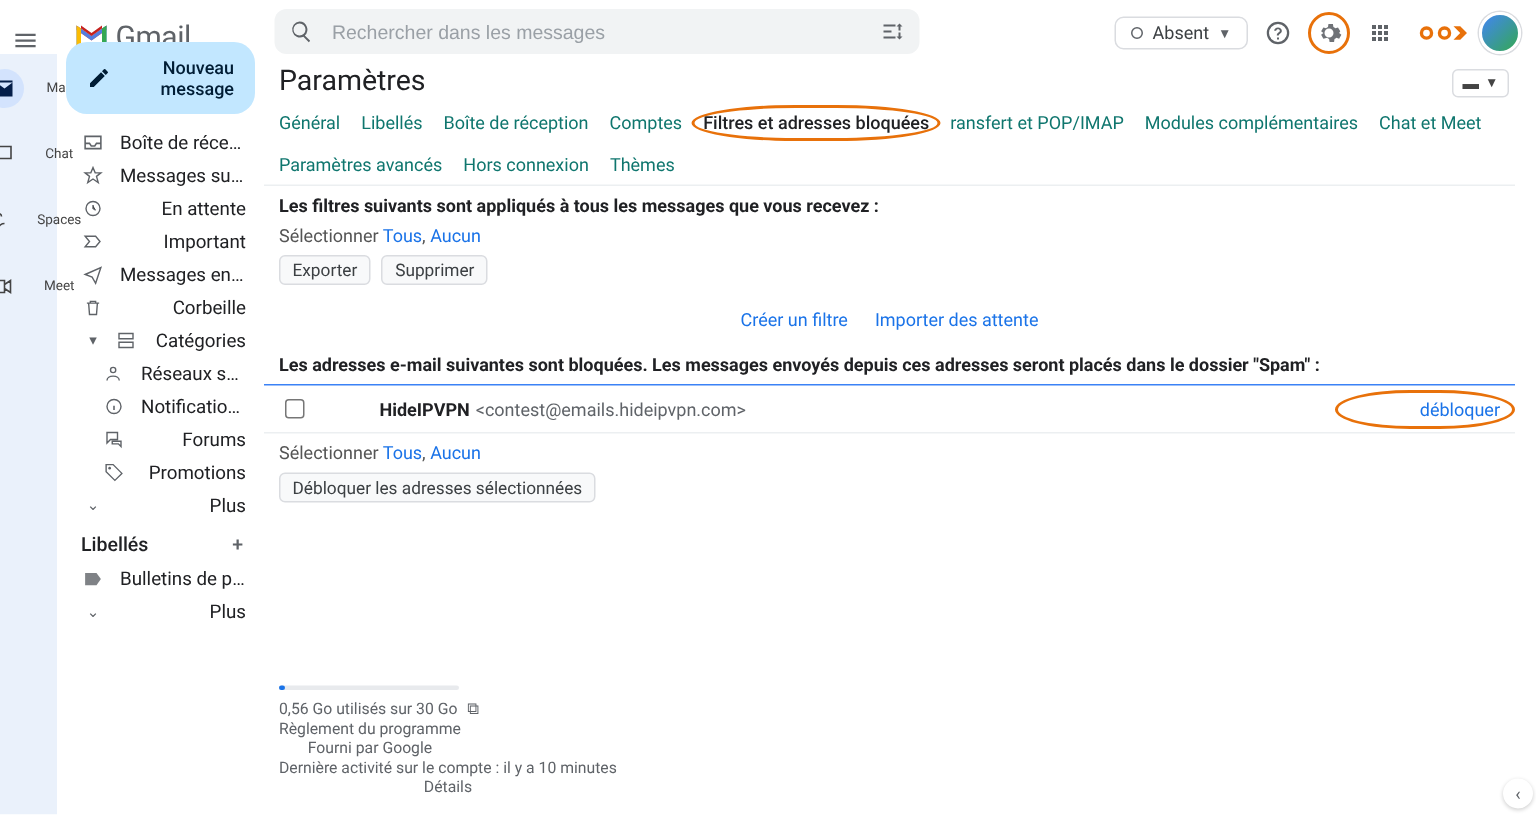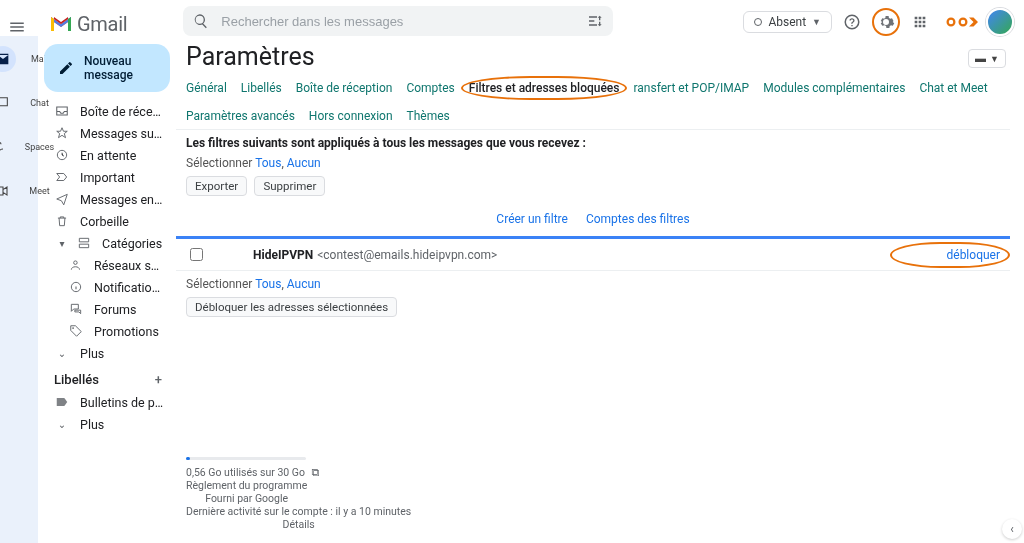--- a/index.html
+++ b/index.html
@@ -52,56 +52,56 @@
   
   .left-strip {
     position:absolute; top:36px; left:0; width:38px; bottom:0; background:#eaf1fb; display:flex; flex-direction:column; align-items:center; padding-top:10px; gap: 18px;
   }
   .strip-item { display:flex; flex-direction:row; align-items:center; gap:15px; color:#202124; cursor:pointer;}
   .strip-item .ic { width:26px; height:26px; display:flex; align-items:center; justify-content:center; color:#444;}
   .strip-item.active .ic { background:#d3e3fd; border-radius:14px; color:#041e49;}
   .strip-item .lbl { font-size:9px; color:#444;}
   
   .sidebar {
-    position:absolute; left:38px; top:36px; width:138px; bottom:0; padding: 4px 4px 0 4px; overflow:hidden;
+    position:absolute; left:38px; top:20px; width:138px; bottom:0; padding: 4px 4px 0 4px; overflow:hidden;text-align:right;
   }
   .compose {
     background:#c2e7ff; color:#001d35; border-radius:14px; padding: 10px 14px; display:flex; align-items:center; gap:10px; font-size:12px; font-weight:500; cursor:pointer; margin: 4px 2px 8px 2px;
   }
   .nav-item { display:flex; align-items:center; gap:10px; padding: 3px 8px 3px 12px; border-radius: 0 14px 14px 0; font-size:12.5px; color:#202124; cursor:pointer;}
   .nav-item .ico { width:16px; height:16px; color:#5f6368; display:flex; align-items:center; justify-content:center;}
   .nav-item .txt { flex:1; white-space:nowrap; overflow:hidden; text-overflow:ellipsis;}
   .nav-item.bold .txt { font-weight:700; }
   .nav-item .cnt { font-size:11px; color:#5f6368;}
   .nav-sub { padding-left: 26px; }
   .section-hdr { display:flex; align-items:center; justify-content:space-between; padding: 8px 10px 4px 12px; font-size:13px; font-weight:500; color:#202124;}
   .plus-ico { color:#5f6368; cursor:pointer;}
   
   .content {
     position:absolute; left:176px; right:14px; top:36px; bottom:8px; overflow:hidden;
   }
-  .page-title { font-size:25px; color:#202124; padding: 6px 0 10px 10px;}
+  .page-title { font-size:19px; color:#202124; padding: 6px 0 10px 10px;}
   .tabs { display:flex; gap:14px; padding: 0 10px 6px 10px; border-bottom:1px solid #eceff1; font-size:12px; color:#1a73e8; flex-wrap:wrap;}
   .tabs span { cursor:pointer; white-space:nowrap; color:#0f766e;}
   .tabs span.active { color:#202124; font-weight:500; }
   .tab-circle { position:relative; }
   .tab-circle::after {
     content:""; position:absolute; left:-8px; right:-8px; top:-5px; bottom:-5px; border:2px solid #e8710a; border-radius: 50% / 60%;
     pointer-events:none;
   }
   .section-text { font-size:12px; color:#202124; padding: 6px 10px; font-weight:700;}
   .sub-row { font-size:12px; padding: 0 10px 4px 10px; color:#555;}
   .sub-row a { color:#1a73e8; text-decoration:none; cursor:pointer;}
   .btn-small {
     display:inline-block; border:1px solid #dadce0; background:#f8f9fa; border-radius:4px; padding: 2px 8px; font-size:11.5px; color:#3c4043; cursor:pointer; margin-right:4px;
   }
   .filter-actions { padding: 2px 10px 10px 10px;}
   .link-row { display:flex; gap:18px; justify-content:center; padding: 6px 0 10px 0; font-size:12px;}
   .link-row a { color:#1a73e8; text-decoration:none; cursor:pointer;}
-  .blocked-row { display:flex; align-items:center; padding: 6px 10px; font-size:12px; border-top:3px solid #3b82f6; border-bottom:1px solid #eceff1;}
+  .blocked-row { display:flex; align-items:center; padding: 6px 10px; font-size:12px; border-top:1px solid #3b82f6; border-bottom:1px solid #eceff1;}
   .blocked-row input[type=checkbox]{ margin-right: 50px;}
   .blocked-row .name { font-weight:700; margin-right:4px;}
   .blocked-row .addr { color:#5f6368;}
   .unblock-wrap { margin-left:auto; position:relative;}
   .unblock-link { color:#1a73e8; text-decoration:none; cursor:pointer; font-size:12px;margin-left:47px;}
   .unblock-wrap::after {
     content:""; position:absolute; left:-10px; right:-10px; top:-6px; bottom:-6px; border:2px solid #e8710a; border-radius: 50% / 60%;
     pointer-events:none;
   }
   .input-split-wrap { margin-left:auto; margin-right: 4px; }
@@ -374,23 +374,24 @@
     <span>Sélectionner</span>
     <a>Tous</a>,
     <a>Aucun</a>
   </div>
   <div class="filter-actions">
     <span class="btn-small">Exporter</span>
     <span class="btn-small">Supprimer</span>
   </div>
   <div class="link-row">
     <a>Créer un filtre</a>
-    <a>Comptes des filtres</a>
-  </div>
-
+    <a>Importer des attente</a>
+  </div>
+
+  <div class="section-text">Les adresses e-mail suivantes sont bloquées. Les messages envoyés depuis ces adresses seront placés dans le dossier "Spam" :</div>
   <div class="blocked-row">
     <input type="checkbox" style="">
     <span class="name">HideIPVPN</span>
     <span class="addr">&lt;contest@emails.hideipvpn.com&gt;</span>
     <span class="unblock-wrap">
       <a class="unblock-link">débloquer</a>
     </span>
   </div>
   <div class="sub-row" style="padding-top:6px;">
     <span>Sélectionner</span>

